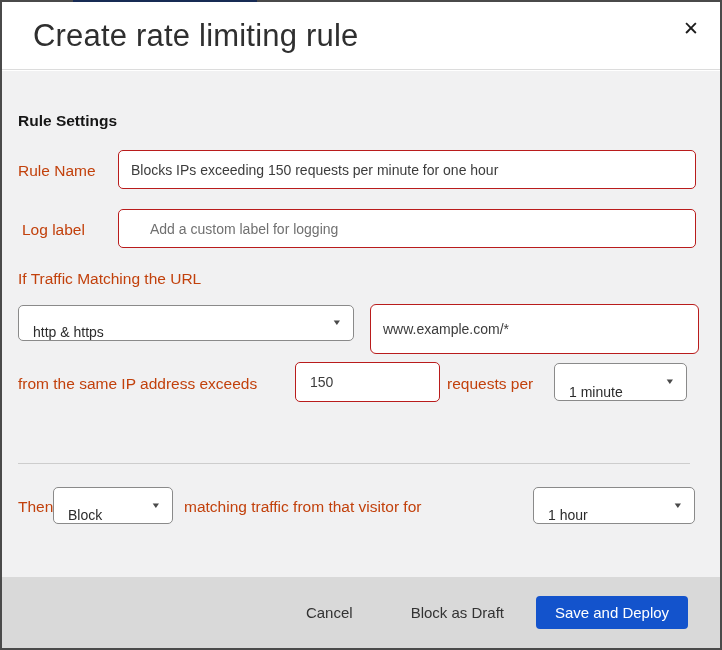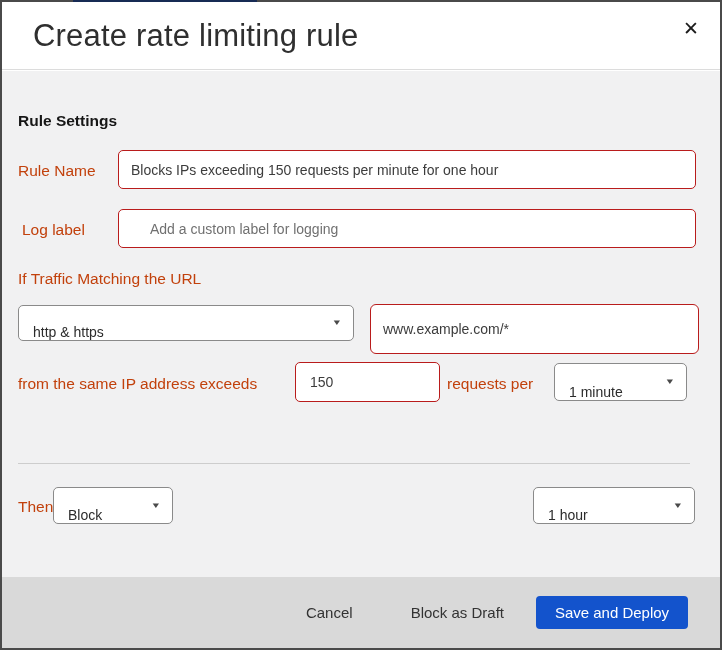--- a/index.html
+++ b/index.html
@@ -126,20 +126,21 @@
     </div>
 
 
     <div class="divider"></div>
 
     <div class="inline-text" style="left:16px; top:426px;">Then</div>
     <div class="select" style="left:51px; top:416px; width:120px; height:37px;">
       <span>Block</span>
       <span class="caret">▼</span>
     </div>
+    <div class="inline-text" style="left:182px; top:426px;">matching traffic from that visitor for</div>
     <div class="select" style="left:531px; top:416px; width:162px; height:37px;">
       <span>1 hour</span>
       <span class="caret">▼</span>
     </div>
 
   </div>
 
   <div class="footer">
     <button class="text-btn btn-cancel">Cancel</button>
     <button class="text-btn btn-draft">Block as Draft</button>

